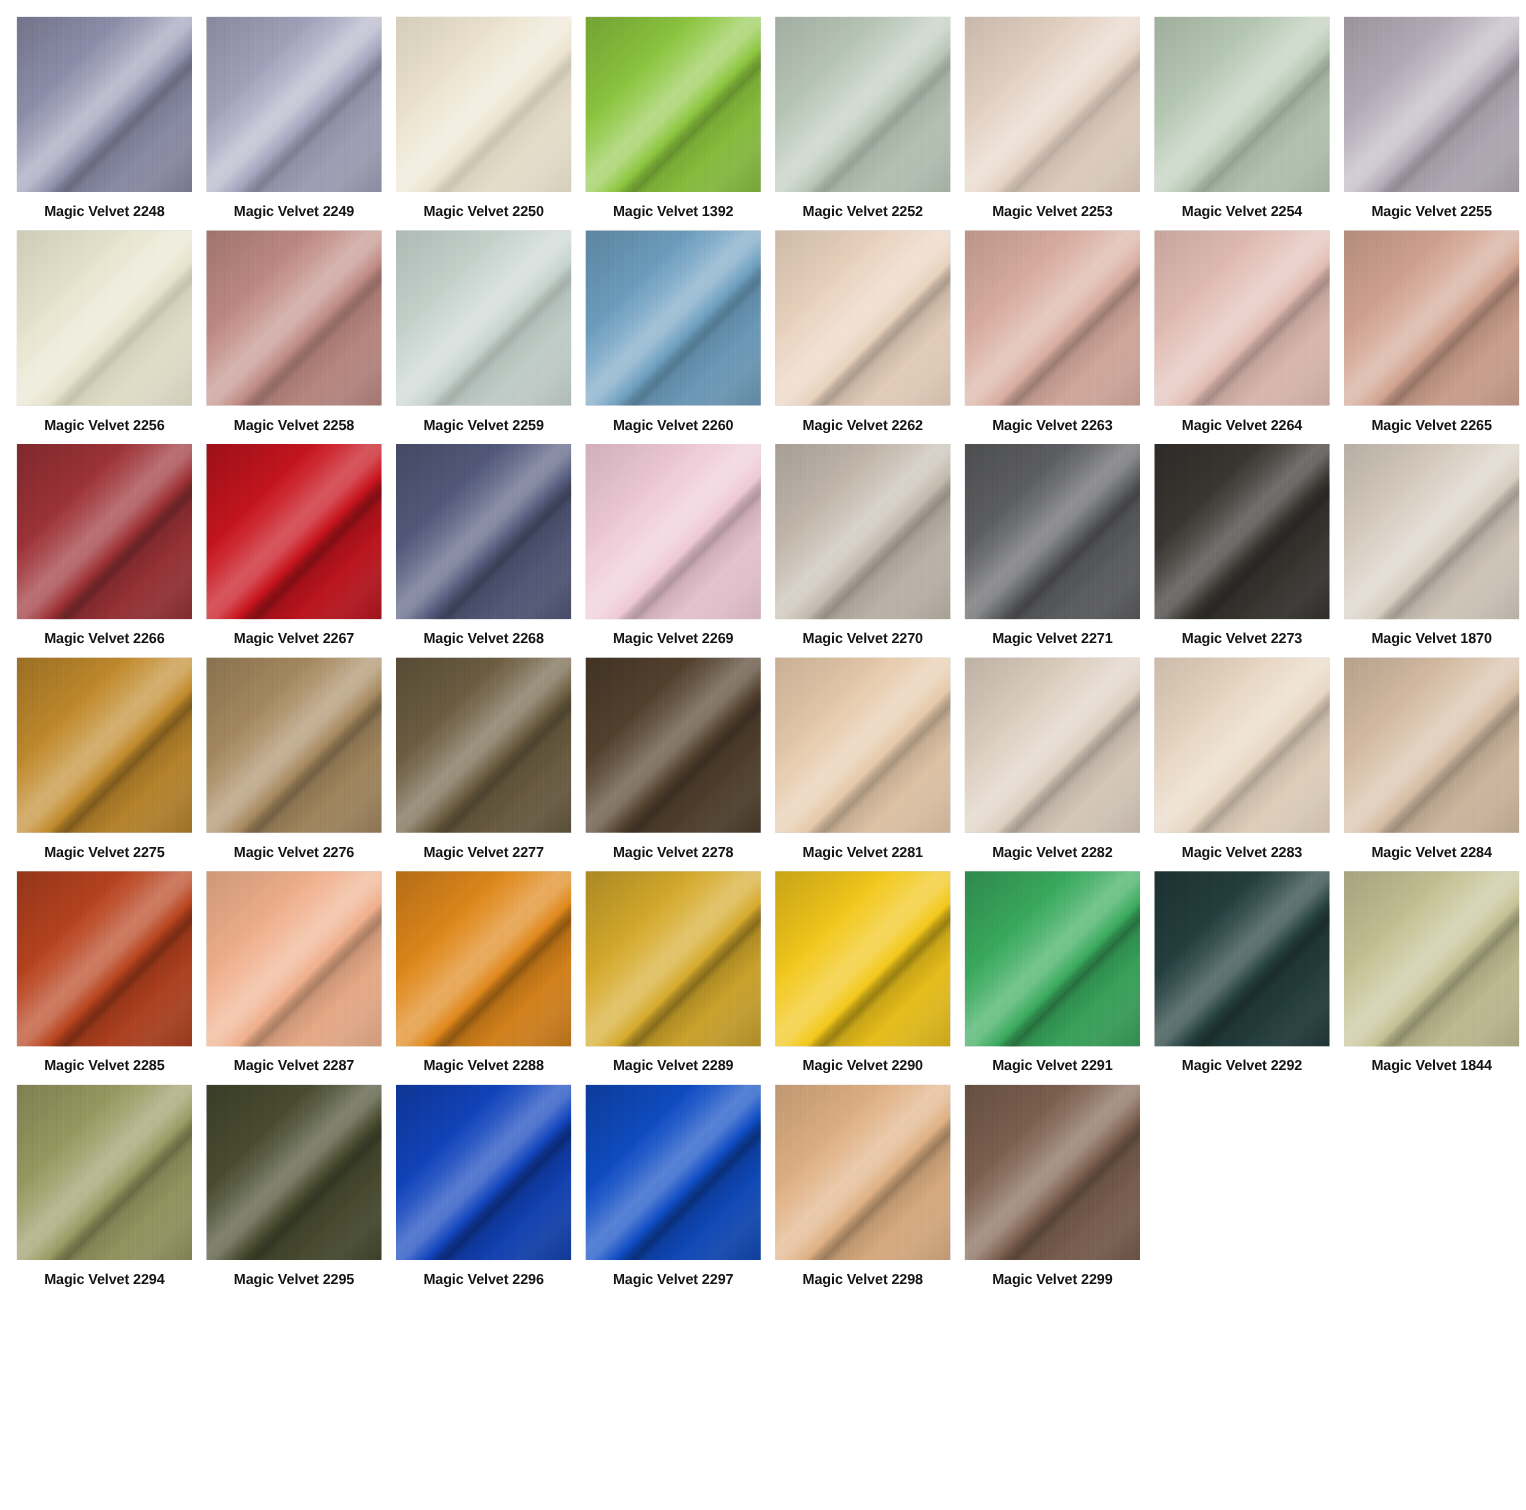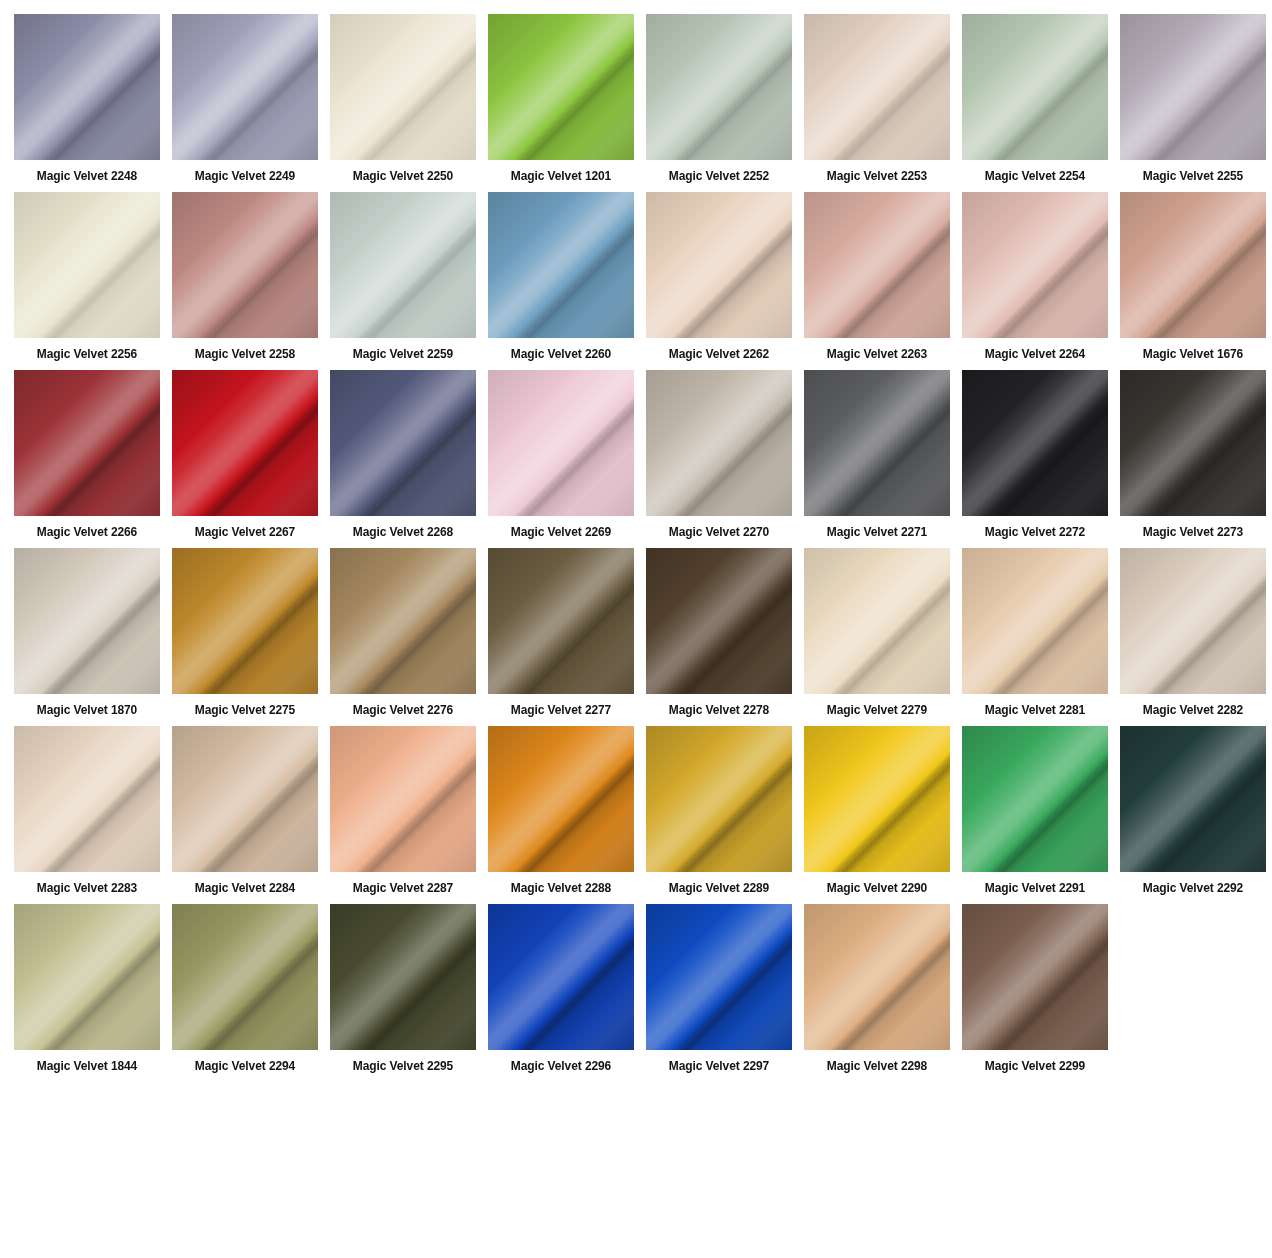--- a/index.html
+++ b/index.html
@@ -143,21 +143,21 @@
       <div class="label">Magic Velvet 2250</div>
     </div>
     <div class="cell">
       <div class="swatch" style="--c: #8cc63f; --hl: 0.38; --sh: 0.26; --dk: 0.18;">
         <div class="base"></div>
         <div class="corner"></div>
         <div class="fold"></div>
         <div class="sheen"></div>
         <div class="nap"></div>
       </div>
-      <div class="label">Magic Velvet 1201</div>
+      <div class="label">Magic Velvet 1392</div>
     </div>
     <div class="cell">
       <div class="swatch" style="--c: #b9c7b8; --hl: 0.38; --sh: 0.18; --dk: 0.13;">
         <div class="base"></div>
         <div class="corner"></div>
         <div class="fold"></div>
         <div class="sheen"></div>
         <div class="nap"></div>
       </div>
       <div class="label">Magic Velvet 2252</div>
@@ -263,21 +263,21 @@
       <div class="label">Magic Velvet 2264</div>
     </div>
     <div class="cell">
       <div class="swatch" style="--c: #d2a390; --hl: 0.34; --sh: 0.28; --dk: 0.14;">
         <div class="base"></div>
         <div class="corner"></div>
         <div class="fold"></div>
         <div class="sheen"></div>
         <div class="nap"></div>
       </div>
-      <div class="label">Magic Velvet 1676</div>
+      <div class="label">Magic Velvet 2265</div>
     </div>
     <div class="cell">
       <div class="swatch" style="--c: #9e3338; --hl: 0.3; --sh: 0.34; --dk: 0.2;">
         <div class="base"></div>
         <div class="corner"></div>
         <div class="fold"></div>
         <div class="sheen"></div>
         <div class="nap"></div>
       </div>
       <div class="label">Magic Velvet 2266</div>
@@ -326,30 +326,20 @@
       <div class="swatch" style="--c: #5f6063; --hl: 0.3; --sh: 0.3; --dk: 0.2;">
         <div class="base"></div>
         <div class="corner"></div>
         <div class="fold"></div>
         <div class="sheen"></div>
         <div class="nap"></div>
       </div>
       <div class="label">Magic Velvet 2271</div>
     </div>
     <div class="cell">
-      <div class="swatch" style="--c: #232326; --hl: 0.26; --sh: 0.34; --dk: 0.26;">
-        <div class="base"></div>
-        <div class="corner"></div>
-        <div class="fold"></div>
-        <div class="sheen"></div>
-        <div class="nap"></div>
-      </div>
-      <div class="label">Magic Velvet 2272</div>
-    </div>
-    <div class="cell">
       <div class="swatch" style="--c: #3b3733; --hl: 0.28; --sh: 0.32; --dk: 0.24;">
         <div class="base"></div>
         <div class="corner"></div>
         <div class="fold"></div>
         <div class="sheen"></div>
         <div class="nap"></div>
       </div>
       <div class="label">Magic Velvet 2273</div>
     </div>
     <div class="cell">
@@ -396,30 +386,20 @@
       <div class="swatch" style="--c: #54422f; --hl: 0.3; --sh: 0.3; --dk: 0.24;">
         <div class="base"></div>
         <div class="corner"></div>
         <div class="fold"></div>
         <div class="sheen"></div>
         <div class="nap"></div>
       </div>
       <div class="label">Magic Velvet 2278</div>
     </div>
     <div class="cell">
-      <div class="swatch" style="--c: #ecdcc2; --hl: 0.36; --sh: 0.22; --dk: 0.13;">
-        <div class="base"></div>
-        <div class="corner"></div>
-        <div class="fold"></div>
-        <div class="sheen"></div>
-        <div class="nap"></div>
-      </div>
-      <div class="label">Magic Velvet 2279</div>
-    </div>
-    <div class="cell">
       <div class="swatch" style="--c: #e6c9aa; --hl: 0.34; --sh: 0.26; --dk: 0.13;">
         <div class="base"></div>
         <div class="corner"></div>
         <div class="fold"></div>
         <div class="sheen"></div>
         <div class="nap"></div>
       </div>
       <div class="label">Magic Velvet 2281</div>
     </div>
     <div class="cell">
@@ -444,20 +424,30 @@
     </div>
     <div class="cell">
       <div class="swatch" style="--c: #d6bda4; --hl: 0.34; --sh: 0.26; --dk: 0.15;">
         <div class="base"></div>
         <div class="corner"></div>
         <div class="fold"></div>
         <div class="sheen"></div>
         <div class="nap"></div>
       </div>
       <div class="label">Magic Velvet 2284</div>
+    </div>
+    <div class="cell">
+      <div class="swatch" style="--c: #b8431f; --hl: 0.3; --sh: 0.34; --dk: 0.2;">
+        <div class="base"></div>
+        <div class="corner"></div>
+        <div class="fold"></div>
+        <div class="sheen"></div>
+        <div class="nap"></div>
+      </div>
+      <div class="label">Magic Velvet 2285</div>
     </div>
     <div class="cell">
       <div class="swatch" style="--c: #f0b08c; --hl: 0.32; --sh: 0.28; --dk: 0.14;">
         <div class="base"></div>
         <div class="corner"></div>
         <div class="fold"></div>
         <div class="sheen"></div>
         <div class="nap"></div>
       </div>
       <div class="label">Magic Velvet 2287</div>

